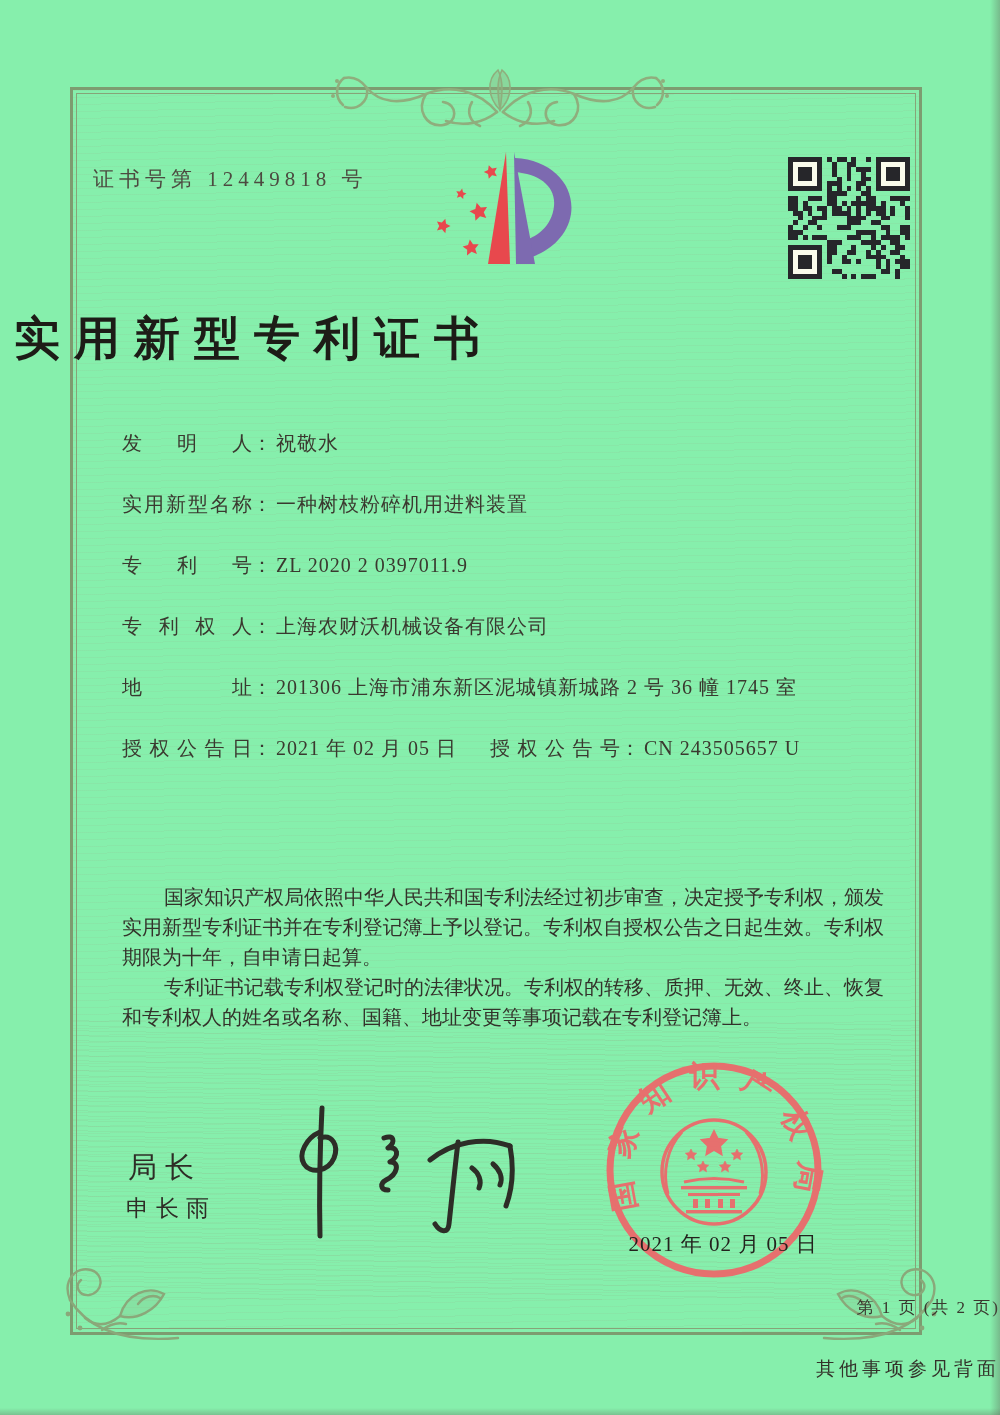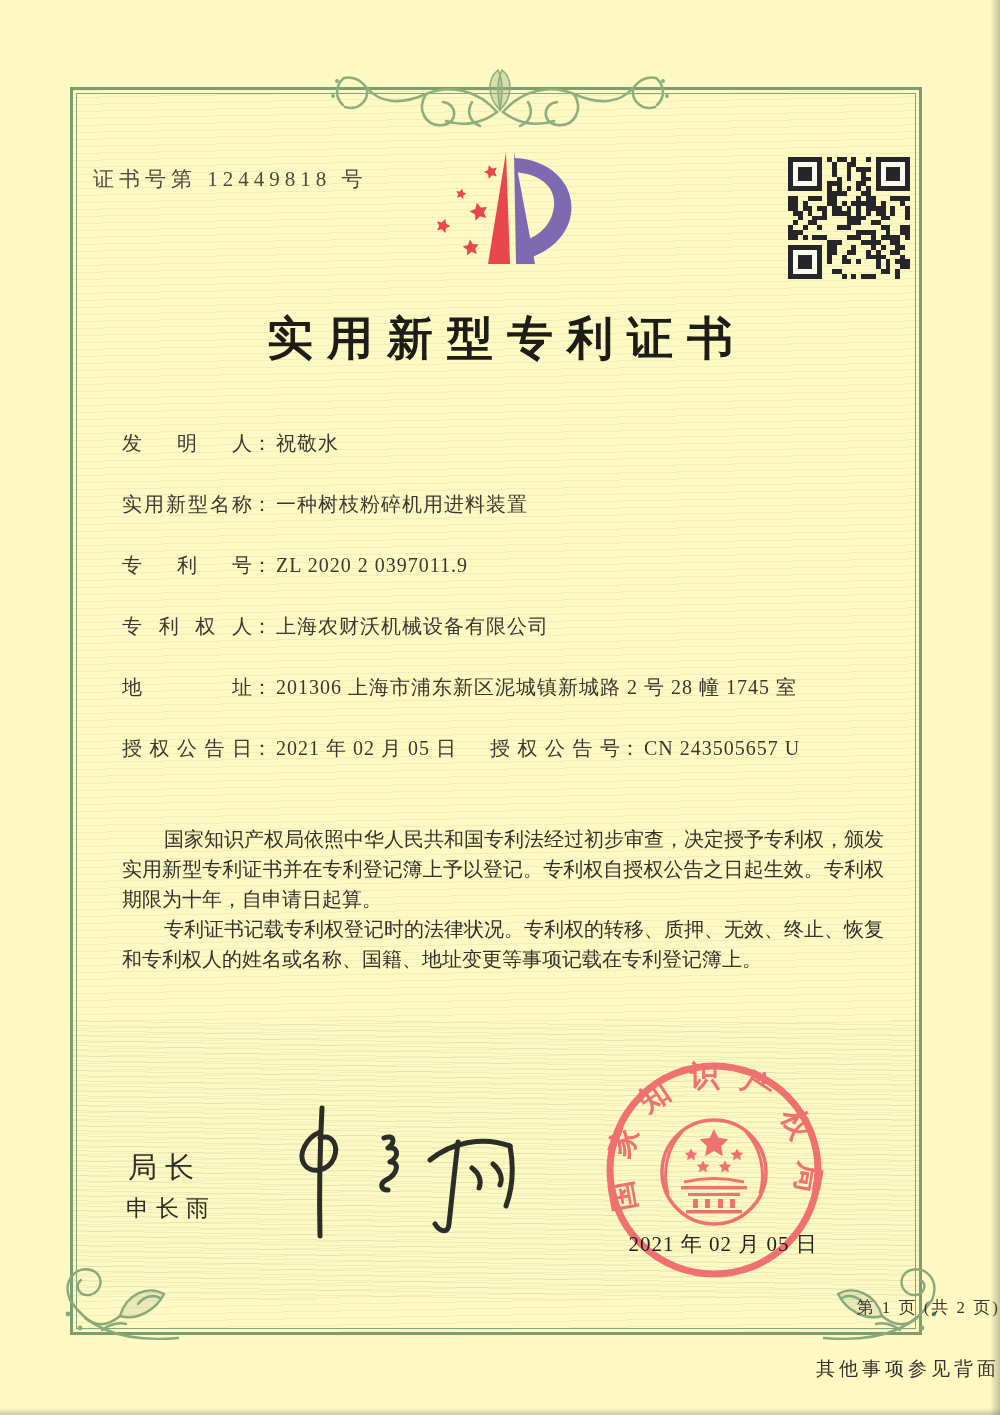--- a/index.html
+++ b/index.html
@@ -1,20 +1,20 @@
 <!DOCTYPE html>
 <html><head>
 <meta charset="utf-8">
 <style>
   html,body{margin:0;padding:0;background:#e8e8e0;}
   .page{
     position:relative;
     width:1000px;height:1415px;
     margin:0 auto;
-    background:#fef9c3;
+    background:#86efac;
     overflow:hidden;
     font-family:"Liberation Serif","DejaVu Serif",serif;
     color:#3a3930;
   }
   
   .texture{
     position:absolute;left:72px;top:90px;width:848px;height:1244px;
     background:repeating-linear-gradient(179deg,
       rgba(150,180,140,0.14) 0 1px, rgba(150,180,140,0) 1px 7px);
     pointer-events:none;
@@ -43,38 +43,38 @@
   .cert-no{
     position:absolute;left:93px;top:165px;
     font-size:21px;letter-spacing:5px;color:#4c4a40;
   }
   .logo{position:absolute;left:415px;top:138px;width:170px;height:150px;}
   .qr{position:absolute;left:788px;top:157px;width:122px;height:122px;}
   .qr svg{width:100%;height:100%;}
 
   .title{
     position:absolute;left:0;top:308px;width:100%;
-    text-align:center;font-size:46px;font-weight:700;
+    text-align:left;font-size:46px;font-weight:700;
     letter-spacing:14px;color:#1d1c17;text-indent:14px;
   }
 
   .fields{position:absolute;left:122px;top:430px;width:790px;font-size:20px;}
   .field-row{position:relative;height:61px;white-space:nowrap;}
   .f-label{
     display:inline-block;width:130px;
     text-align:justify;text-align-last:justify;
     vertical-align:top;color:#3a392f;
   }
   .f-colon{margin:0 4px 0 0;}
   .f-value{letter-spacing:1px;color:#3a392f;}
   .grant-row{position:relative;height:61px;white-space:nowrap;}
   .grant-right{position:absolute;left:368px;top:0;}
 
   .paras{
-    position:absolute;left:122px;top:824px;width:762px;
+    position:absolute;left:122px;top:882px;width:762px;
     font-size:20px;line-height:30px;color:#33322a;text-align:justify;
   }
   .paras p{margin:0;text-indent:2.1em;}
 
   .director-title{position:absolute;left:128px;top:1148px;font-size:29px;letter-spacing:8px;color:#2e2d26;}
   .director-name{position:absolute;left:126px;top:1193px;font-size:23px;letter-spacing:7px;color:#2e2d26;}
   .signature{position:absolute;left:262px;top:1098px;width:270px;height:150px;}
 
   .seal{position:absolute;left:600px;top:1056px;width:228px;height:228px;opacity:0.93;}
   .seal-date{
@@ -393,21 +393,21 @@
     <div class="field-row">
       <span class="f-label">实用新型名称</span><span class="f-colon">：</span><span class="f-value">一种树枝粉碎机用进料装置</span>
     </div>
     <div class="field-row">
       <span class="f-label">专利号</span><span class="f-colon">：</span><span class="f-value">ZL 2020 2 0397011.9</span>
     </div>
     <div class="field-row">
       <span class="f-label">专利权人</span><span class="f-colon">：</span><span class="f-value">上海农财沃机械设备有限公司</span>
     </div>
     <div class="field-row">
-      <span class="f-label">地址</span><span class="f-colon">：</span><span class="f-value">201306 上海市浦东新区泥城镇新城路 2 号 28 幢 1745 室</span>
+      <span class="f-label">地址</span><span class="f-colon">：</span><span class="f-value">201306 上海市浦东新区泥城镇新城路 2 号 36 幢 1745 室</span>
     </div>
     <div class="grant-row">
       <span>
         <span class="f-label">授权公告日</span><span class="f-colon">：</span><span class="f-value">2021 年 02 月 05 日</span>
       </span>
       <span class="grant-right">
         <span class="f-label">授权公告号</span><span class="f-colon">：</span><span class="f-value">CN 243505657 U</span>
       </span>
     </div>
   </div>

